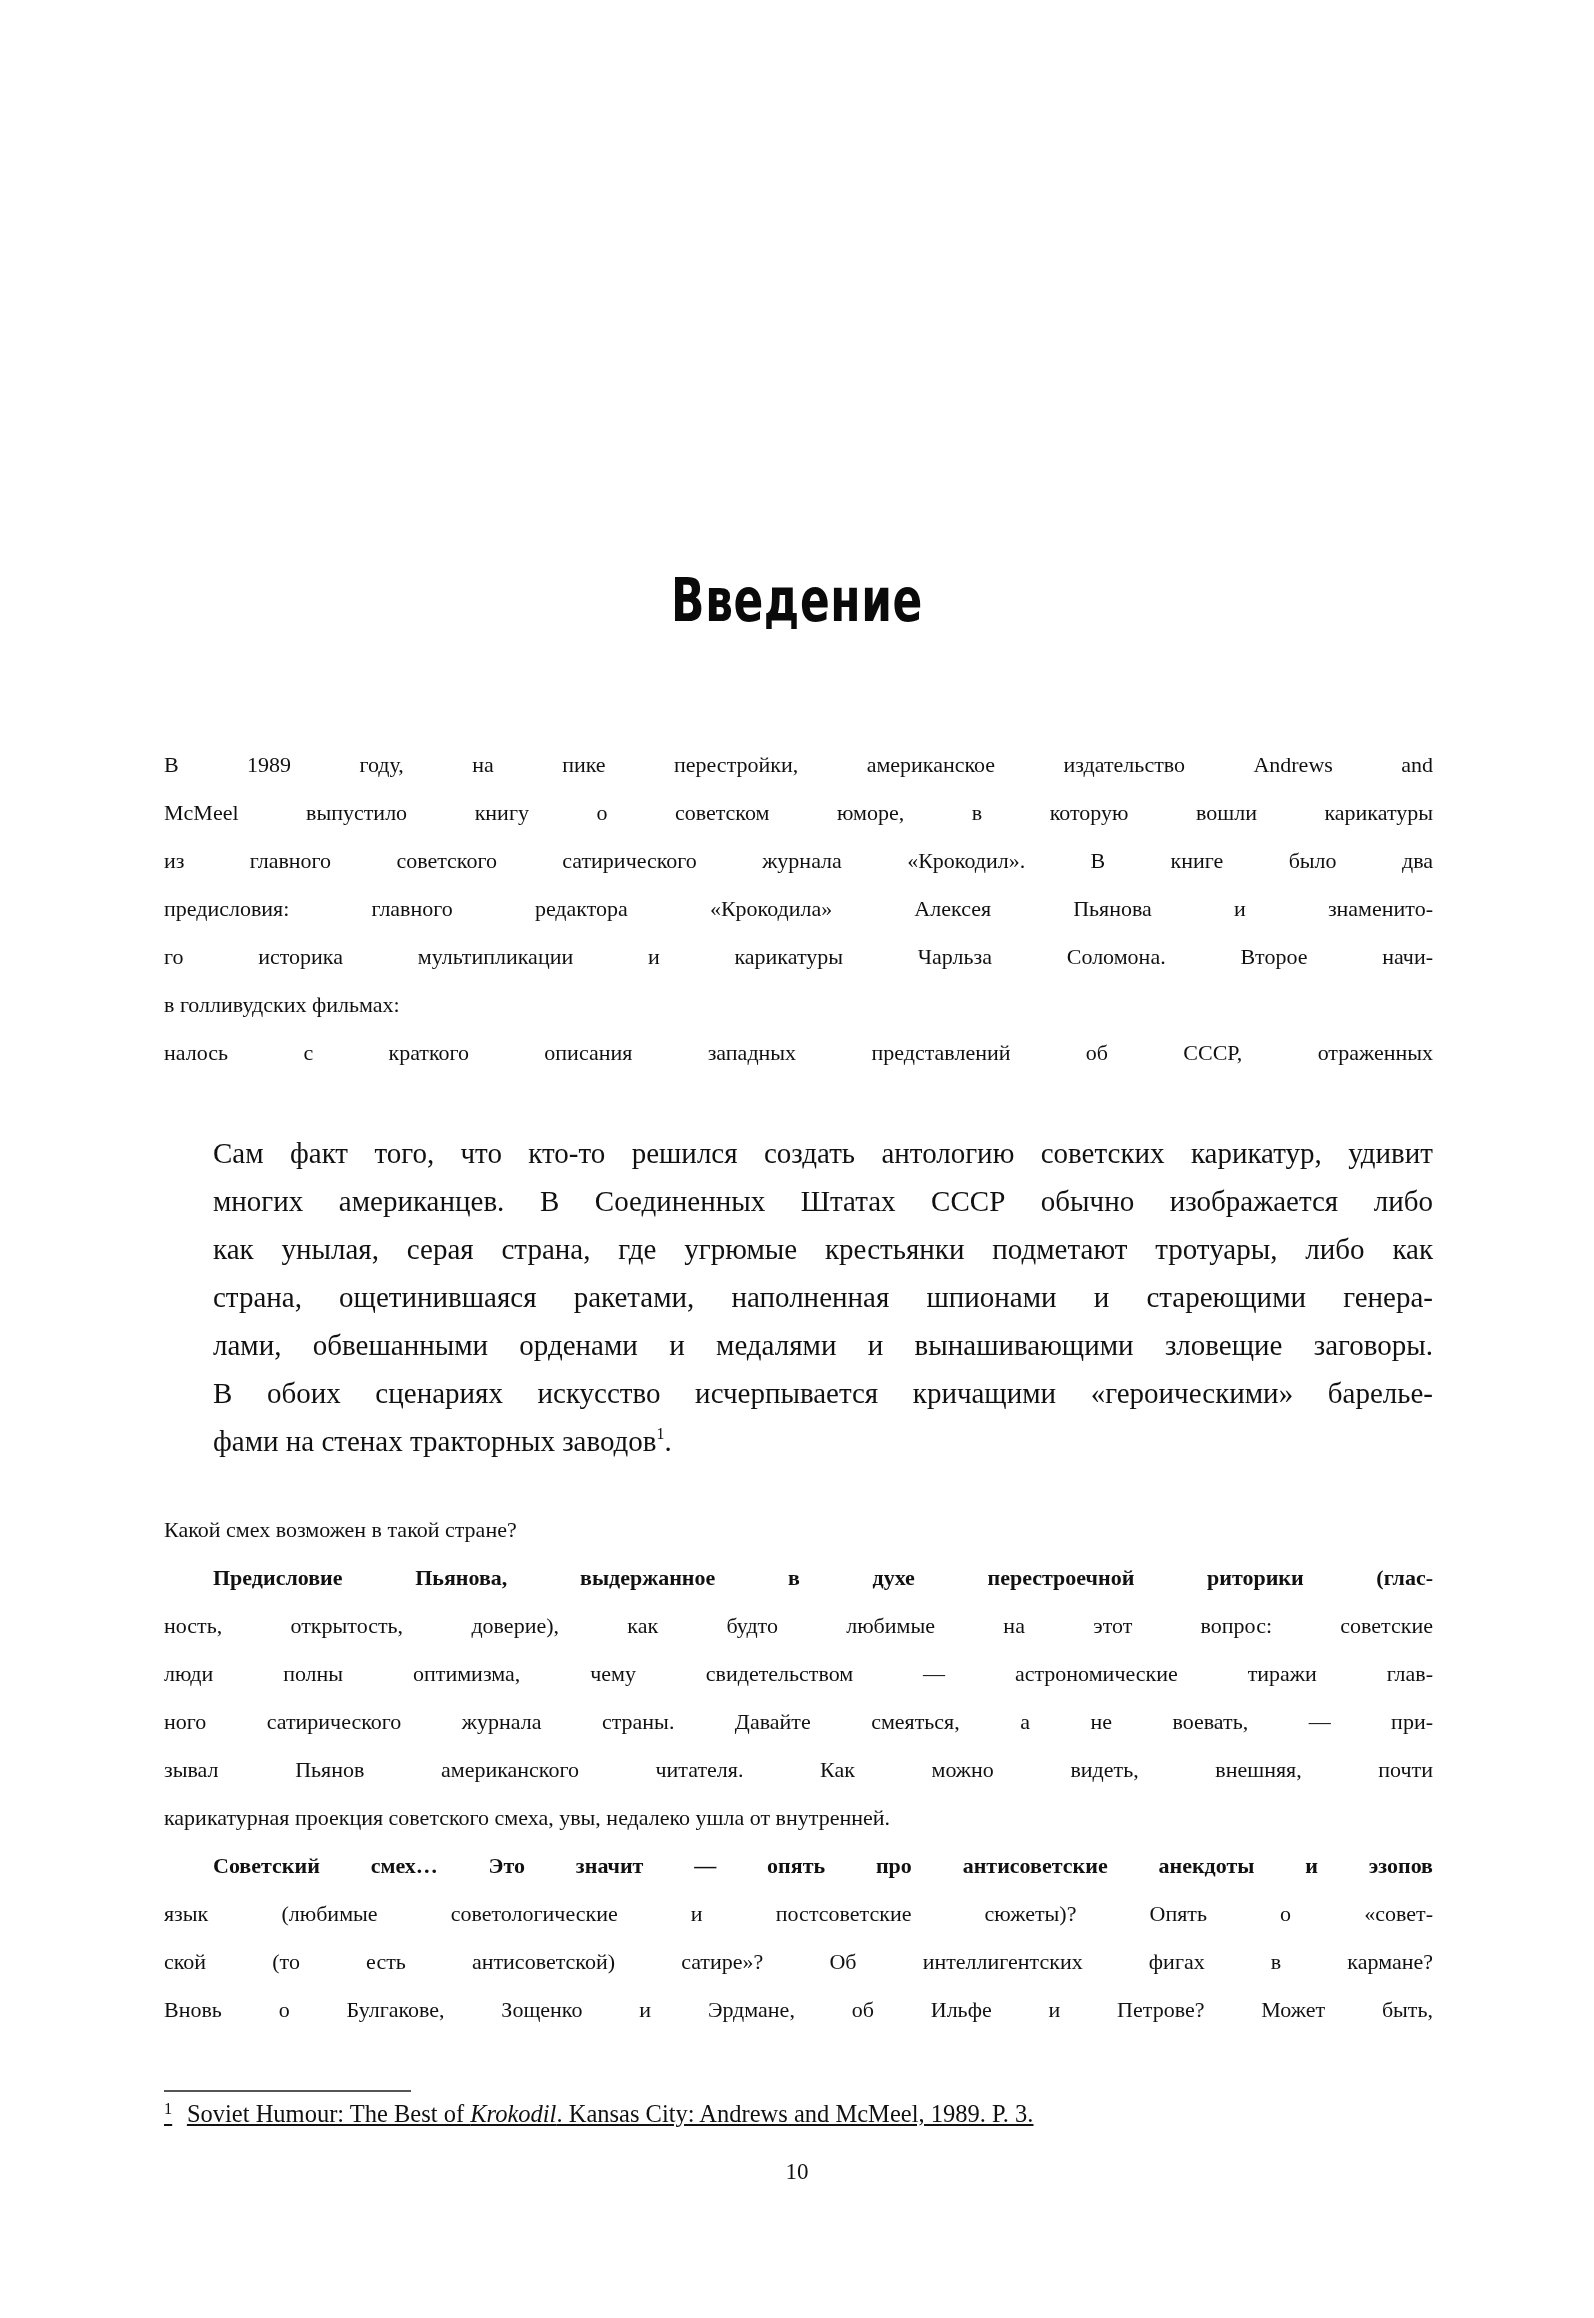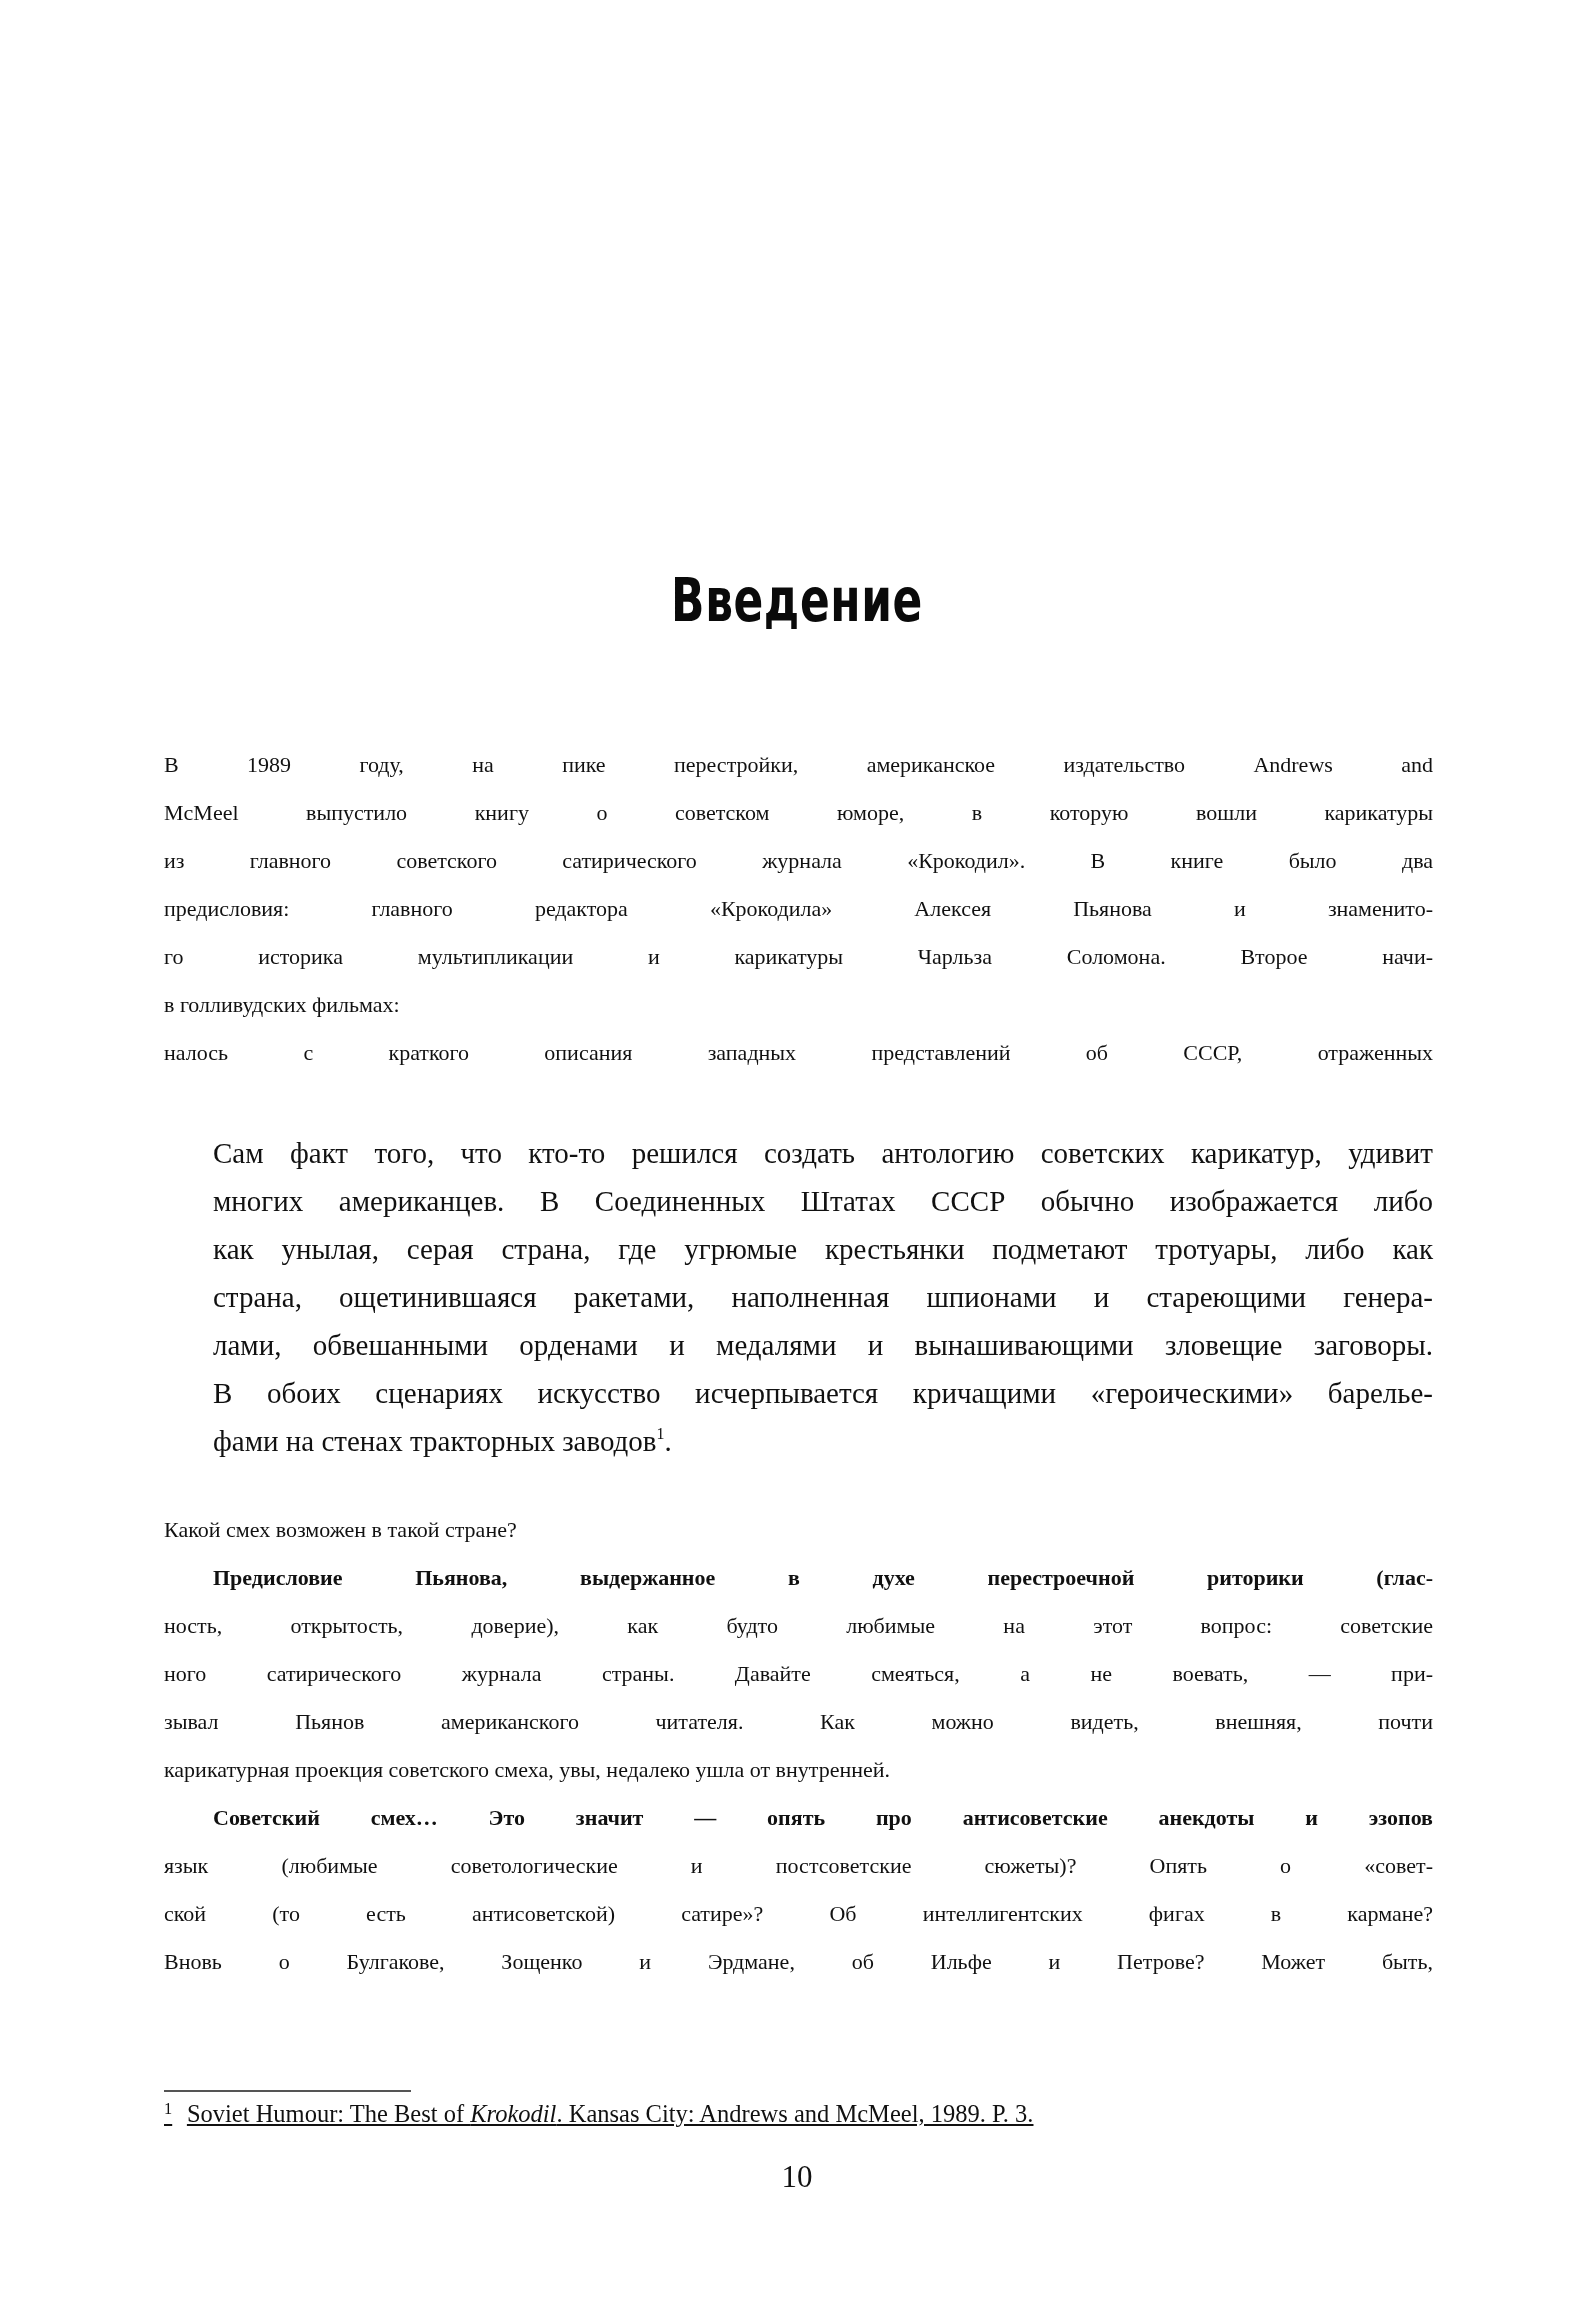--- a/index.html
+++ b/index.html
@@ -80,21 +80,21 @@
     white-space: nowrap;
     margin: 0;
     text-decoration: underline;
   }
   .footnote .fn-mark { font-size: 16.4px; vertical-align: 8.2px; margin-right: 14.7px; }
   .page-number {
     position: absolute;
     left: 0; right: 0;
     top: 2159px;
     text-align: center;
-    font-size: 31px;
+    font-size: 23px;
     margin: 0;
   }
 </style>
 </head>
 <body>
 
 <h1 class="page-title">Введение</h1>
 
 <div class="body-text p1">
   <span class="line">В 1989 году, на пике перестройки, американское издательство Andrews and</span>
@@ -113,20 +113,21 @@
   <span class="line">страна, ощетинившаяся ракетами, наполненная шпионами и стареющими генера-</span>
   <span class="line">лами, обвешанными орденами и медалями и вынашивающими зловещие заговоры.</span>
   <span class="line">В обоих сценариях искусство исчерпывается кричащими «героическими» барелье-</span>
   <span class="line last"><span>фами на стенах тракторных заводов</span><sup class="fnref">1</sup><span>.</span></span>
 </blockquote>
 
 <div class="body-text p2" id="p2">
     <span class="line last">Какой смех возможен в такой стране?</span>
     <span class="line indent">Предисловие Пьянова, выдержанное в духе перестроечной риторики (глас-</span>
     <span class="line">ность, открытость, доверие), как будто любимые на этот вопрос: советские</span>
+    <span class="line">люди полны оптимизма, чему свидетельством — астрономические тиражи глав-</span>
     <span class="line">ного сатирического журнала страны. Давайте смеяться, а не воевать, — при-</span>
     <span class="line">зывал Пьянов американского читателя. Как можно видеть, внешняя, почти</span>
     <span class="line last">карикатурная проекция советского смеха, увы, недалеко ушла от внутренней.</span>
     <span class="line indent">Советский смех… Это значит — опять про антисоветские анекдоты и эзопов</span>
     <span class="line">язык (любимые советологические и постсоветские сюжеты)? Опять о «совет-</span>
     <span class="line">ской (то есть антисоветской) сатире»? Об интеллигентских фигах в кармане?</span>
     <span class="line">Вновь о Булгакове, Зощенко и Эрдмане, об Ильфе и Петрове? Может быть,</span>
   </div>
 
 <div class="footnote-rule"></div>

